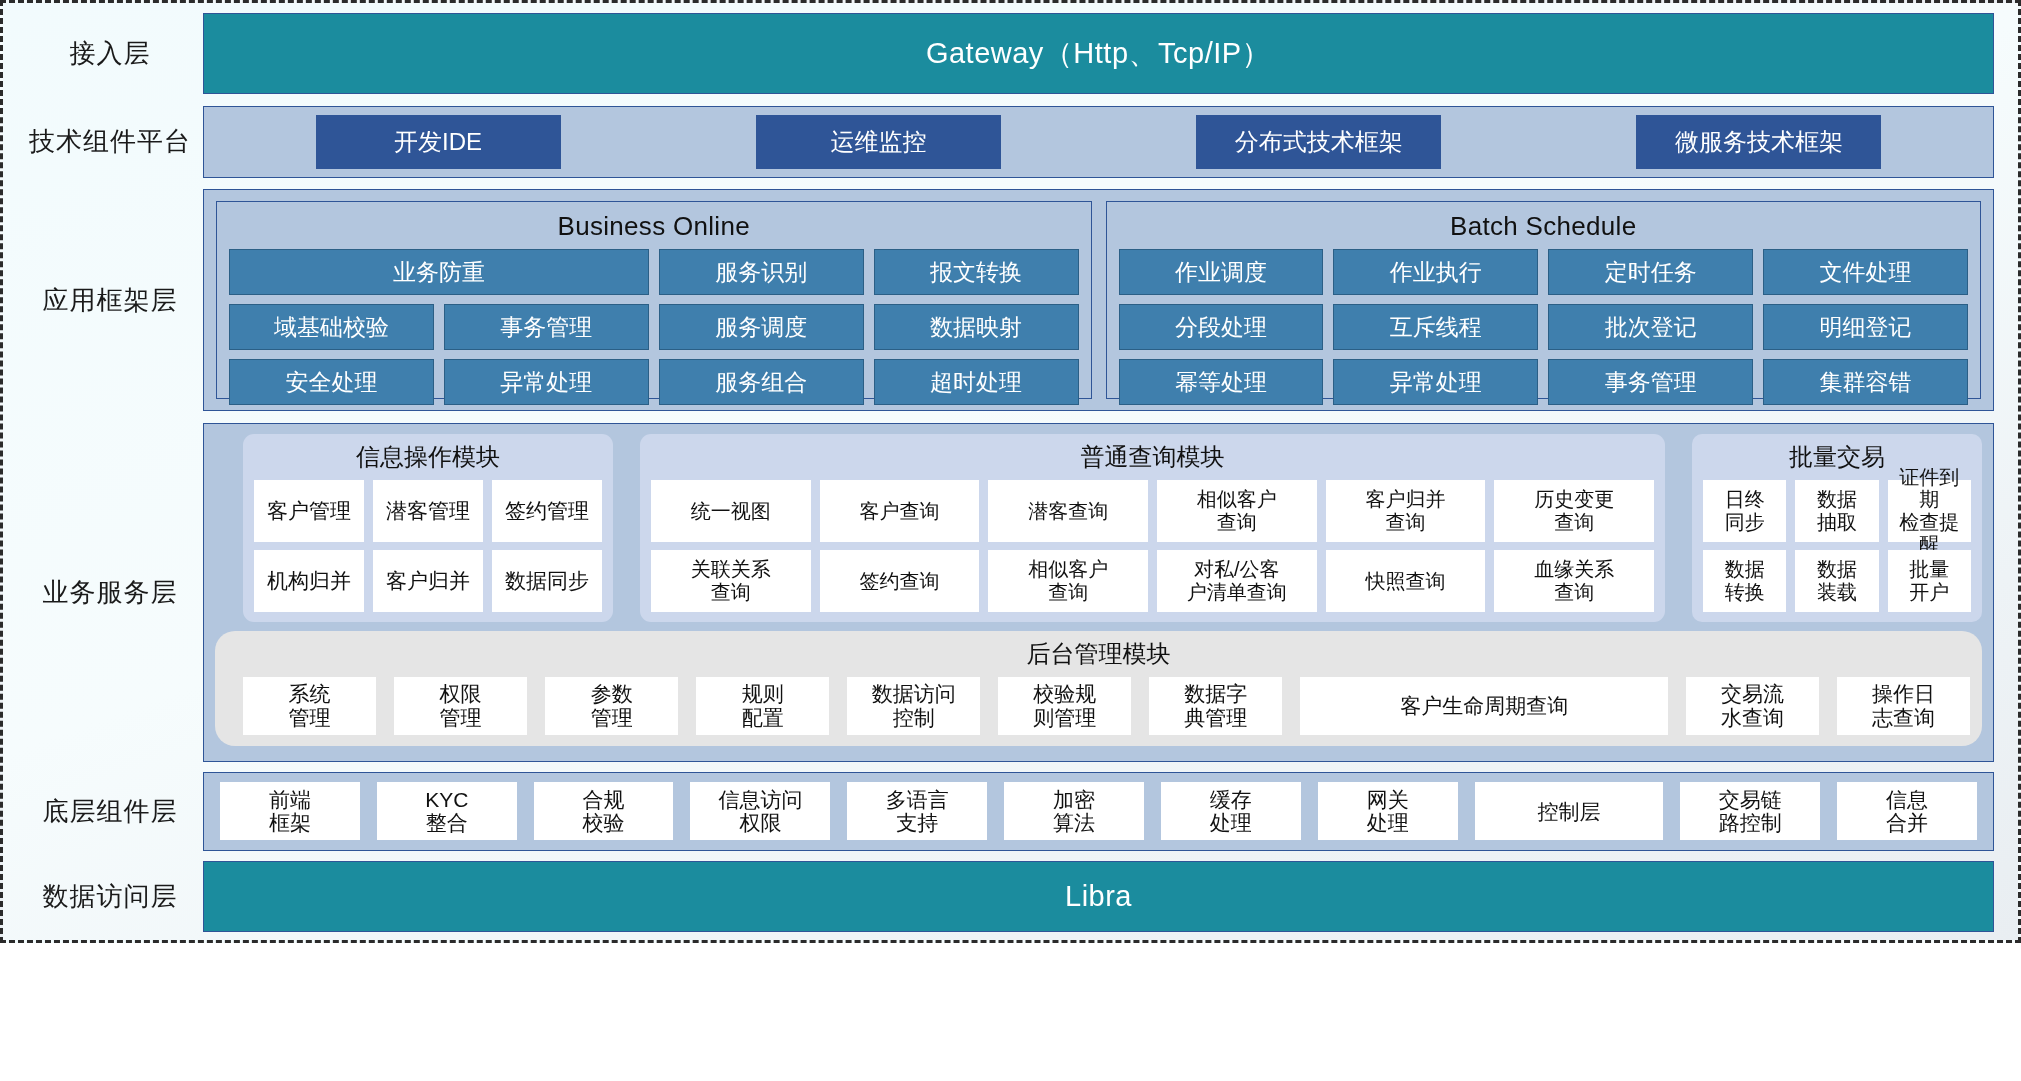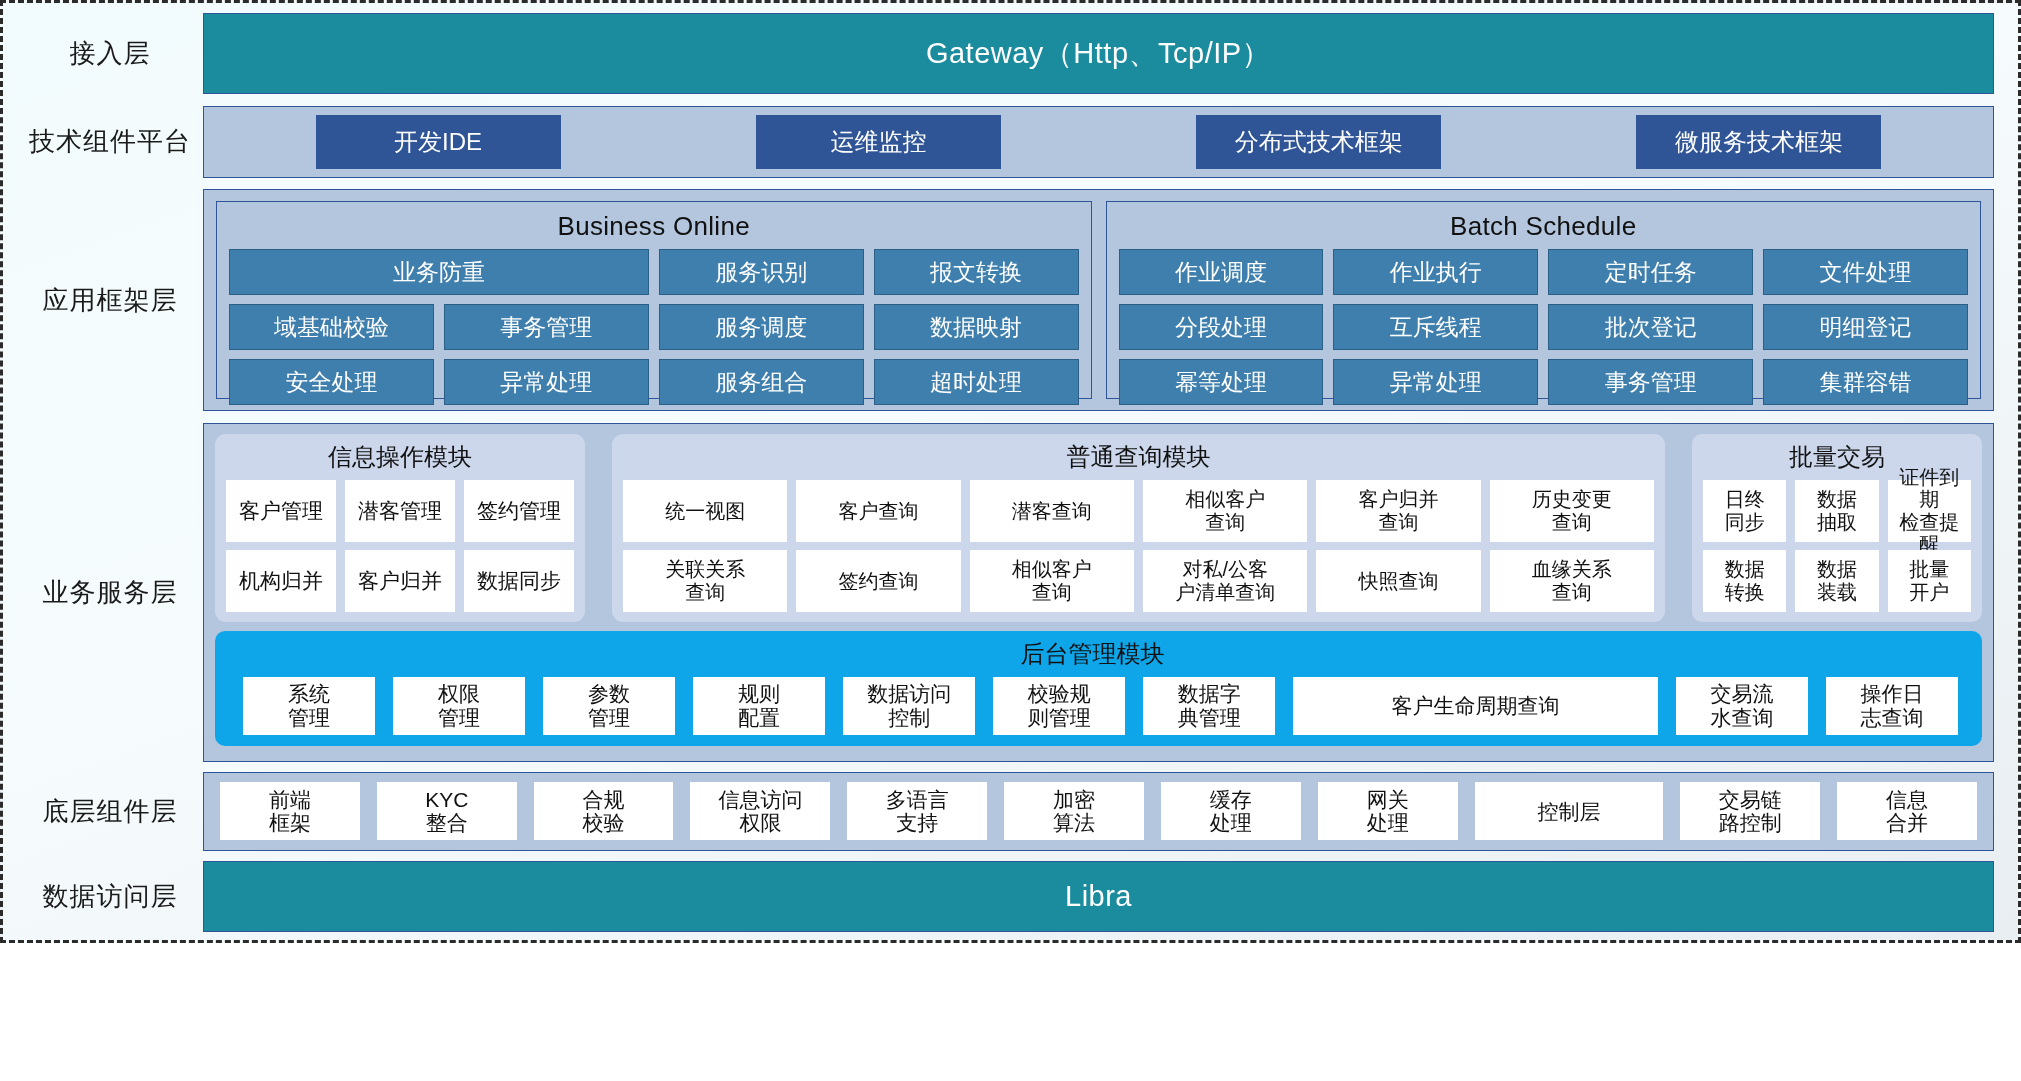--- a/index.html
+++ b/index.html
@@ -77,21 +77,21 @@
     display: flex; align-items: center; justify-content: center;
   }
   .span2 { grid-column: span 2; }
 
   
   .bsl-outer {
     flex: 1; background: #b3c6de; border: 1px solid #2f5597;
     display: flex; flex-direction: column; gap: 9px;
     padding: 10px 11px;
   }
-  .bsl-top { display: flex; gap: 27px; }
+  .bsl-top { display: flex; gap: 27px; margin-left: 28px; }
   .mod {
     background: #ccd7ec; border-radius: 11px;
     padding: 4px 11px 10px 11px;
     display: flex; flex-direction: column;
   }
   .mod-title {
     text-align: center; font-size: 24px; color: #111;
     padding: 3px 0 7px 0;
   }
   .mod-grid { display: grid; gap: 8px 9px; }
@@ -103,21 +103,21 @@
     display: flex; align-items: center; justify-content: center;
     text-align: center; height: 62px; padding: 2px 4px;
     white-space: pre-line;
   }
   .m-info  { width: 370px; }
   .m-query { flex: 1; }
   .m-batch { width: 290px; border-radius: 10px; }
   .m-batch .wtile { font-size: 20px; }
   .m-query .wtile { font-size: 20px; }
 
-  .mod-admin { border-radius: 10px; background: #0ea5e9; padding: 4px 24px 11px 12px; }
+  .mod-admin { border-radius: 20px; background: #e5e5e5; padding: 4px 12px 11px 12px; }
   .admin-grid {
     display: grid;
     grid-template-columns: 1.05fr 1.05fr 1.05fr 1.05fr 1.05fr 1.05fr 1.05fr 2.9fr 1.05fr 1.05fr;
     gap: 0 18px;
     margin-left: 16px;
   }
   .admin-grid .wtile { height: 58px; font-size: 21px; }
 
   
   .comp-strip {

